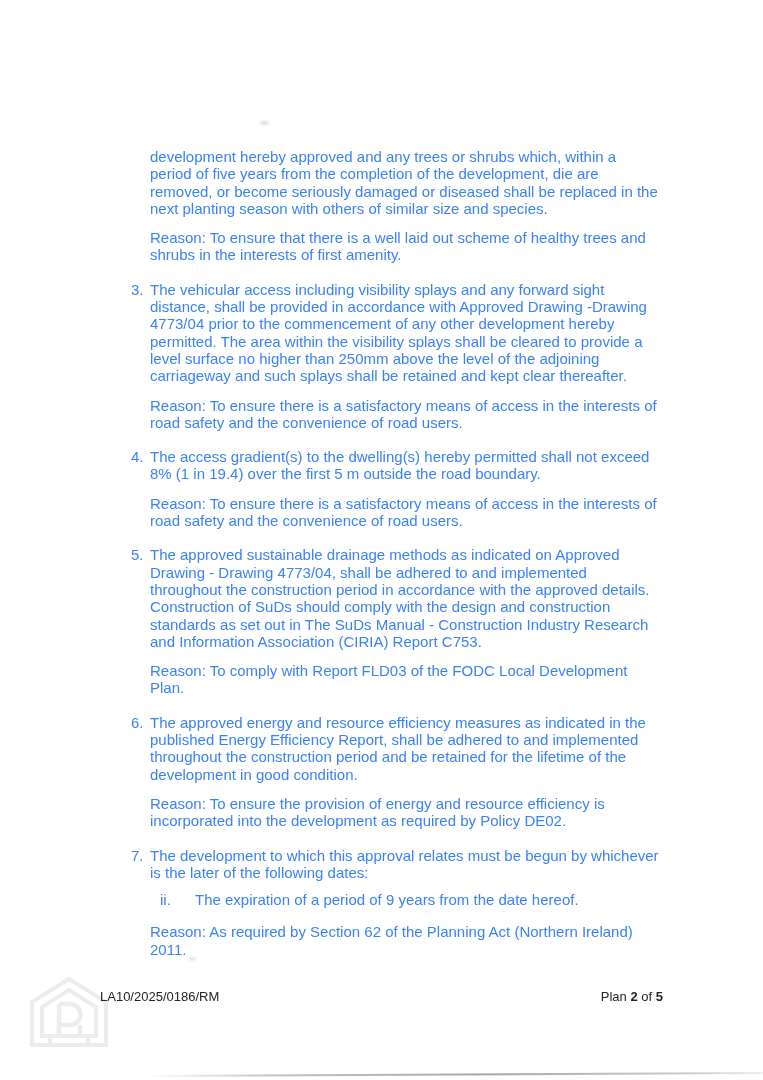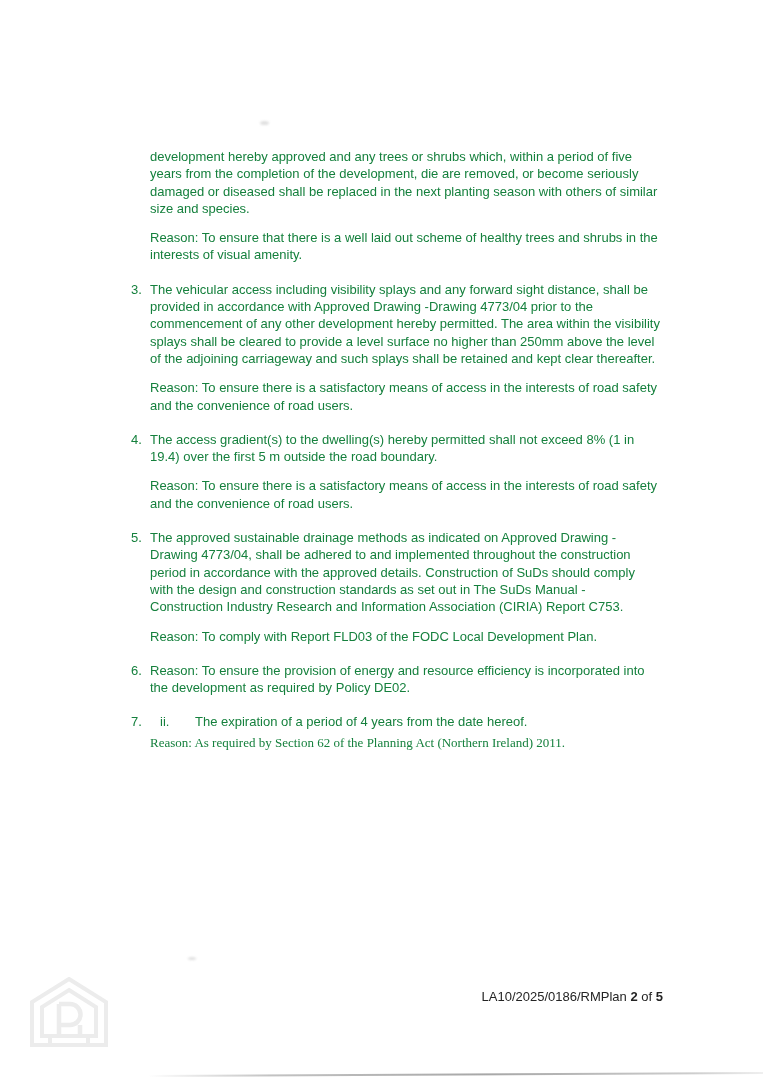--- a/index.html
+++ b/index.html
@@ -12,45 +12,45 @@
   }
   .page {
     position: absolute; inset: 0;
     background: #ffffff;
     color: #2d2d2d;
   }
   .content {
     position: absolute;
     left: 150px; top: 148px;
     width: 511px;
-    font-size: 13px;
+    font-size: 15px;
     line-height: 17.3px;
-    color: #15803d;
+    color: #3b82f6;
   }
   .item { position: relative; }
   .num { position: absolute; left: -19px; top: 0; }
   .para { margin: 0 0 12px 0; }
   .reason { margin: 0 0 17px 0; }
   .reason.last { margin-bottom: 0; }
   .no-mb { margin-bottom: 0; }
   .subitem { margin: 10px 0 0 10px; }
   .sublabel { display: inline-block; width: 35px; }
-  .after-sub { margin-top: 3px; font-family: Liberation Serif, serif; }
+  .after-sub { margin-top: 15px; }
 
   .watermark {
     position: absolute;
     left: 30px; top: 977px;
     width: 78px; height: 70px;
   }
   .footer {
     position: absolute;
     left: 100px; top: 989px;
     width: 563px;
     display: flex;
-    justify-content: flex-end;
+    justify-content: space-between;
     align-items: baseline;
     font-size: 13px;
     color: #242424;
   }
   .footer b { font-weight: bold; }
   .scanline {
     position: absolute;
     left: 148px; top: 1075px;
     width: 615px; height: 1.6px;
     background: linear-gradient(to right,
@@ -82,21 +82,21 @@
 </head>
 <body>
 
 <div class="page">
 
   <div class="smudge-top"></div>
 
   <main class="content">
 
     <p class="para">development hereby approved and any trees or shrubs which, within a period of five years from the completion of the development, die are removed, or become seriously damaged or diseased shall be replaced in the next planting season with others of similar size and species.</p>
-    <p class="reason">Reason: To ensure that there is a well laid out scheme of healthy trees and shrubs in the interests of visual amenity.</p>
+    <p class="reason">Reason: To ensure that there is a well laid out scheme of healthy trees and shrubs in the interests of first amenity.</p>
 
     <section class="item">
       <span class="num">3.</span>
       <p class="para">The vehicular access including visibility splays and any forward sight distance, shall be provided in accordance with Approved Drawing -Drawing 4773/04 prior to the commencement of any other development hereby permitted. The area within the visibility splays shall be cleared to provide a level surface no higher than 250mm above the level of the adjoining carriageway and such splays shall be retained and kept clear thereafter.</p>
       <p class="reason">Reason: To ensure there is a satisfactory means of access in the interests of road safety and the convenience of road users.</p>
     </section>
 
     <section class="item">
       <span class="num">4.</span>
       <p class="para">The access gradient(s) to the dwelling(s) hereby permitted shall not exceed 8% (1 in 19.4) over the first 5 m outside the road boundary.</p>
@@ -104,27 +104,29 @@
     </section>
 
     <section class="item">
       <span class="num">5.</span>
       <p class="para">The approved sustainable drainage methods as indicated on Approved Drawing - Drawing 4773/04, shall be adhered to and implemented throughout the construction period in accordance with the approved details. Construction of SuDs should comply with the design and construction standards as set out in The SuDs Manual - Construction Industry Research and Information Association (CIRIA) Report C753.</p>
       <p class="reason">Reason: To comply with Report FLD03 of the FODC Local Development Plan.</p>
     </section>
 
     <section class="item">
       <span class="num">6.</span>
+      <p class="para">The approved energy and resource efficiency measures as indicated in the published Energy Efficiency Report, shall be adhered to and implemented throughout the construction period and be retained for the lifetime of the development in good condition.</p>
       <p class="reason">Reason: To ensure the provision of energy and resource efficiency is incorporated into the development as required by Policy DE02.</p>
     </section>
 
     <section class="item">
       <span class="num">7.</span>
+      <p class="para no-mb">The development to which this approval relates must be begun by whichever is the later of the following dates:</p>
       <div class="subitem">
-        <span class="sublabel">ii.</span><span>The expiration of a period of 4 years from the date hereof.</span>
+        <span class="sublabel">ii.</span><span>The expiration of a period of 9 years from the date hereof.</span>
       </div>
       <p class="reason after-sub last">Reason: As required by Section 62 of the Planning Act (Northern Ireland) 2011.</p>
     </section>
 
   </main>
 
   <div class="smudge-bottom"></div>
 
   <svg class="watermark" viewBox="0 0 78 70" aria-hidden="true">
     <path d="M39 2 L76 25 L76 68 L2 68 L2 25 Z" fill="none" stroke="#ececec" stroke-width="4"></path>

